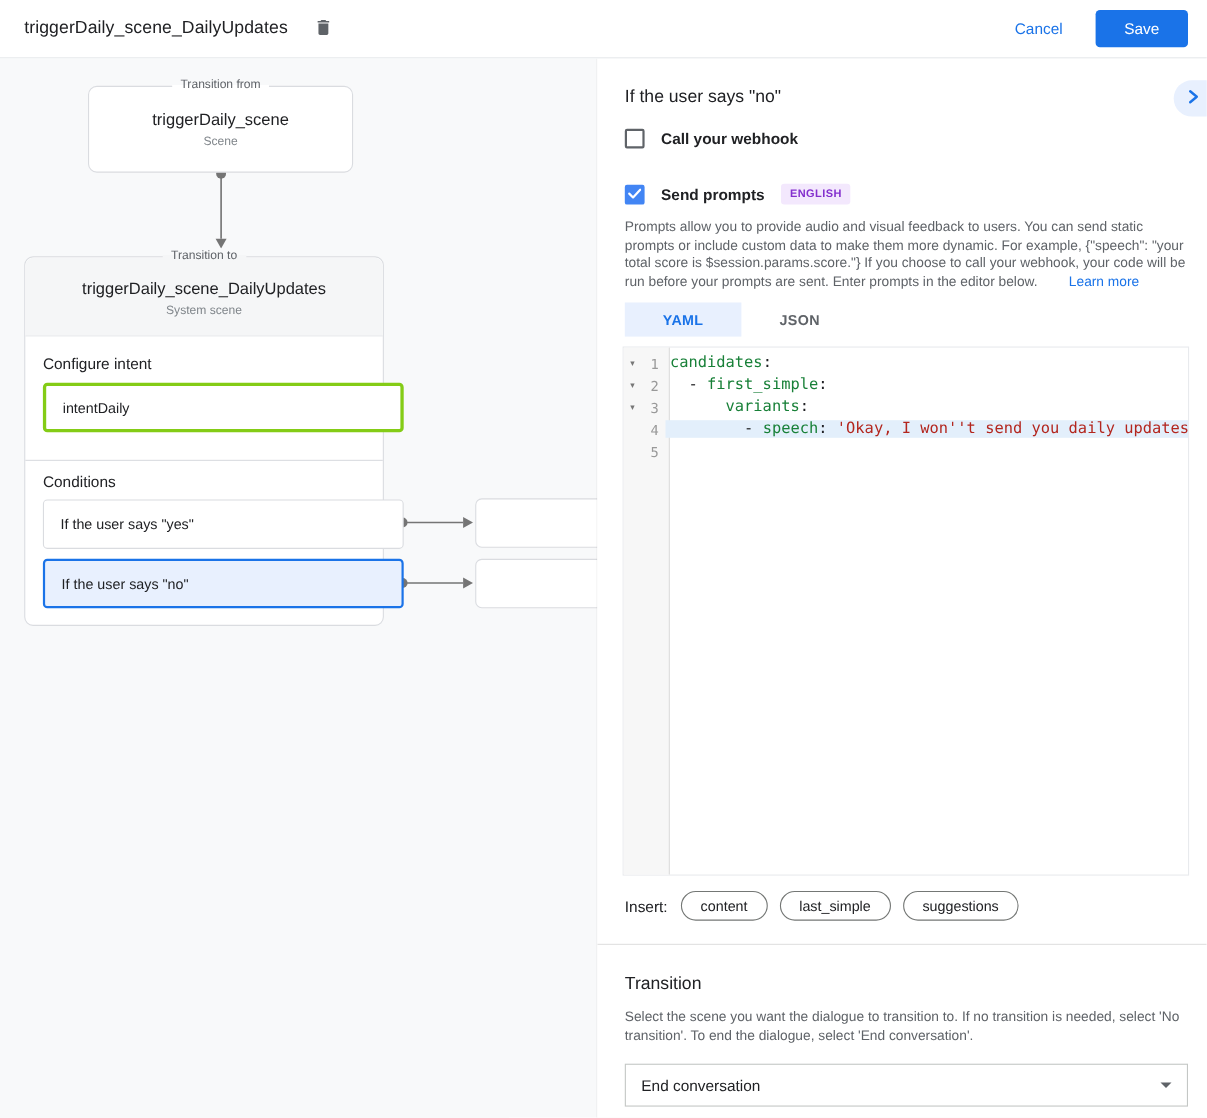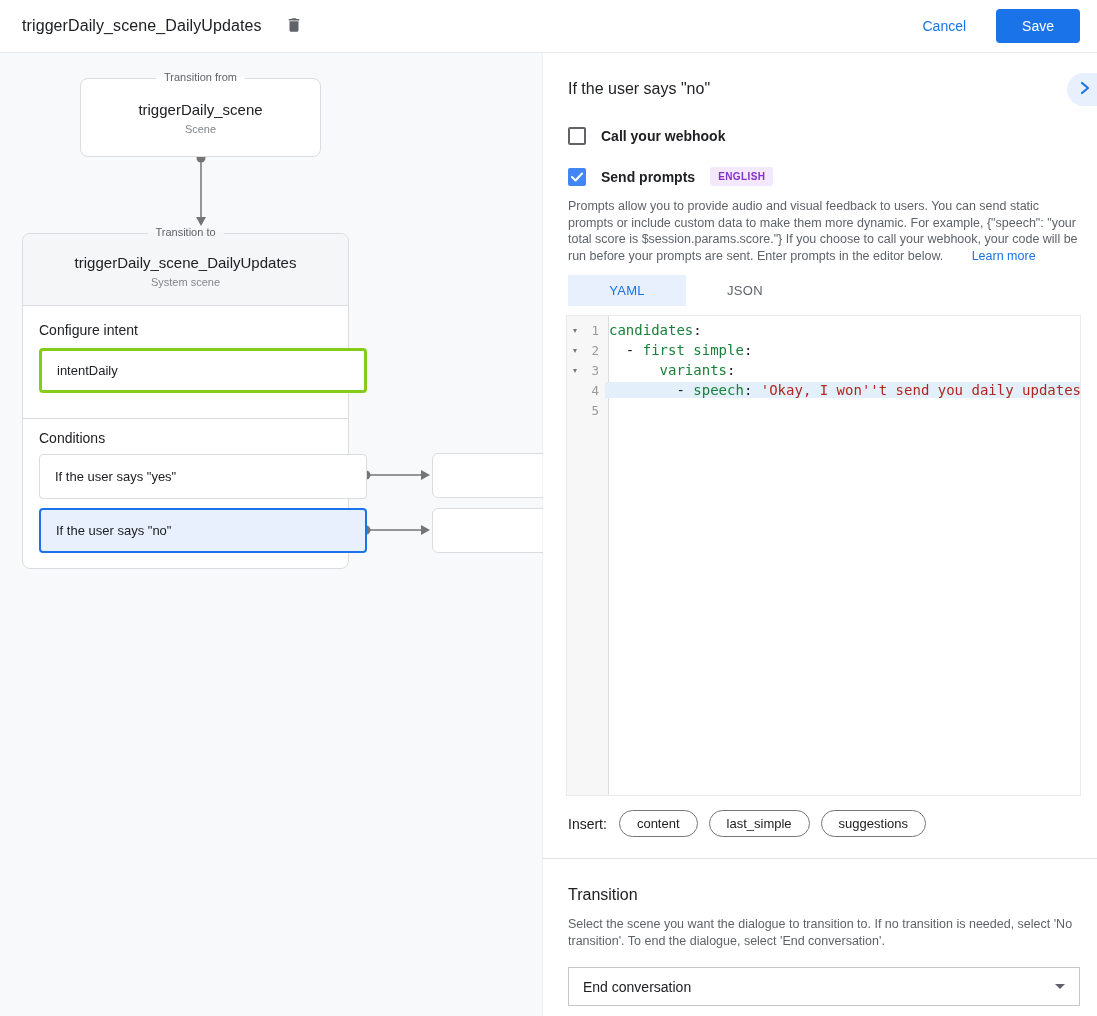--- a/index.html
+++ b/index.html
@@ -51,36 +51,36 @@
 
   
   .panel { position:absolute; left:543px; top:53px; width:554px; height:963px; background:#fff;
     box-shadow:-1px 0 0 rgba(0,0,0,0.04); overflow:hidden; }
   .panel-title { position:absolute; left:25px; top:27px; font-size:16px; }
   .collapse-btn { position:absolute; left:524px; top:20px; width:46px; height:33px;
     border-radius:17px; background:#e8f0fe; border:none; cursor:pointer;
     display:flex; align-items:center; padding-left:12px; }
 
   .check-row { position:absolute; left:25px; display:flex; align-items:center; }
-  .row-webhook { top:74px; } .row-prompts { top:114px; }
+  .row-webhook { top:64px; } .row-prompts { top:114px; }
   .cbx { width:18px; height:18px; border:2px solid #5f6368; border-radius:2px; background:#fff;
     cursor:pointer; flex:none; }
   .cbx.checked { border-color:#4285f4; background:#4285f4; display:flex;
     align-items:center; justify-content:center; }
   .check-label { margin-left:15px; font-size:14px; font-weight:700; color:#202124; }
   .lang-badge { margin-left:15px; background:#f3e8fd; color:#8430ce; font-size:10px;
     font-weight:700; letter-spacing:.4px; padding:4px 8px; border-radius:3px; }
 
   .desc { position:absolute; left:25px; top:145px; width:515px; font-size:12.5px;
     line-height:16.5px; color:#5f6368; }
   .learn-more { color:#1a73e8; cursor:pointer; text-decoration:none;padding-left:25px; }
 
   .tabs { position:absolute; left:25px; top:222px; display:flex; }
-  .tab { width:118px; height:31px; display:flex; align-items:center; justify-content:center;
-    font-size:13px; font-weight:400; letter-spacing:.3px; color:#5f6368; cursor:pointer; }
+  .tab { width:106px; height:31px; display:flex; align-items:center; justify-content:center;
+    font-size:13px; font-weight:700; letter-spacing:.3px; color:#5f6368; cursor:pointer; }
   .tab.active { background:#e8f0fe; color:#1a73e8; }
 
   
   .editor { position:absolute; left:23px; top:262px; width:515px; height:481px;
     border:1px solid #e8eaed; background:#fff; cursor:text; }
   .gutter-bg { position:absolute; left:0; top:0; bottom:0; width:42px; background:#f7f7f7;
     border-right:1px solid #ddd; }
   .lines { position:relative; padding-top:4px; }
   .cline { display:flex; height:20px; align-items:center; }
   .fold { width:16px; text-align:center; font-size:8px; color:#777; cursor:pointer; flex:none; }

